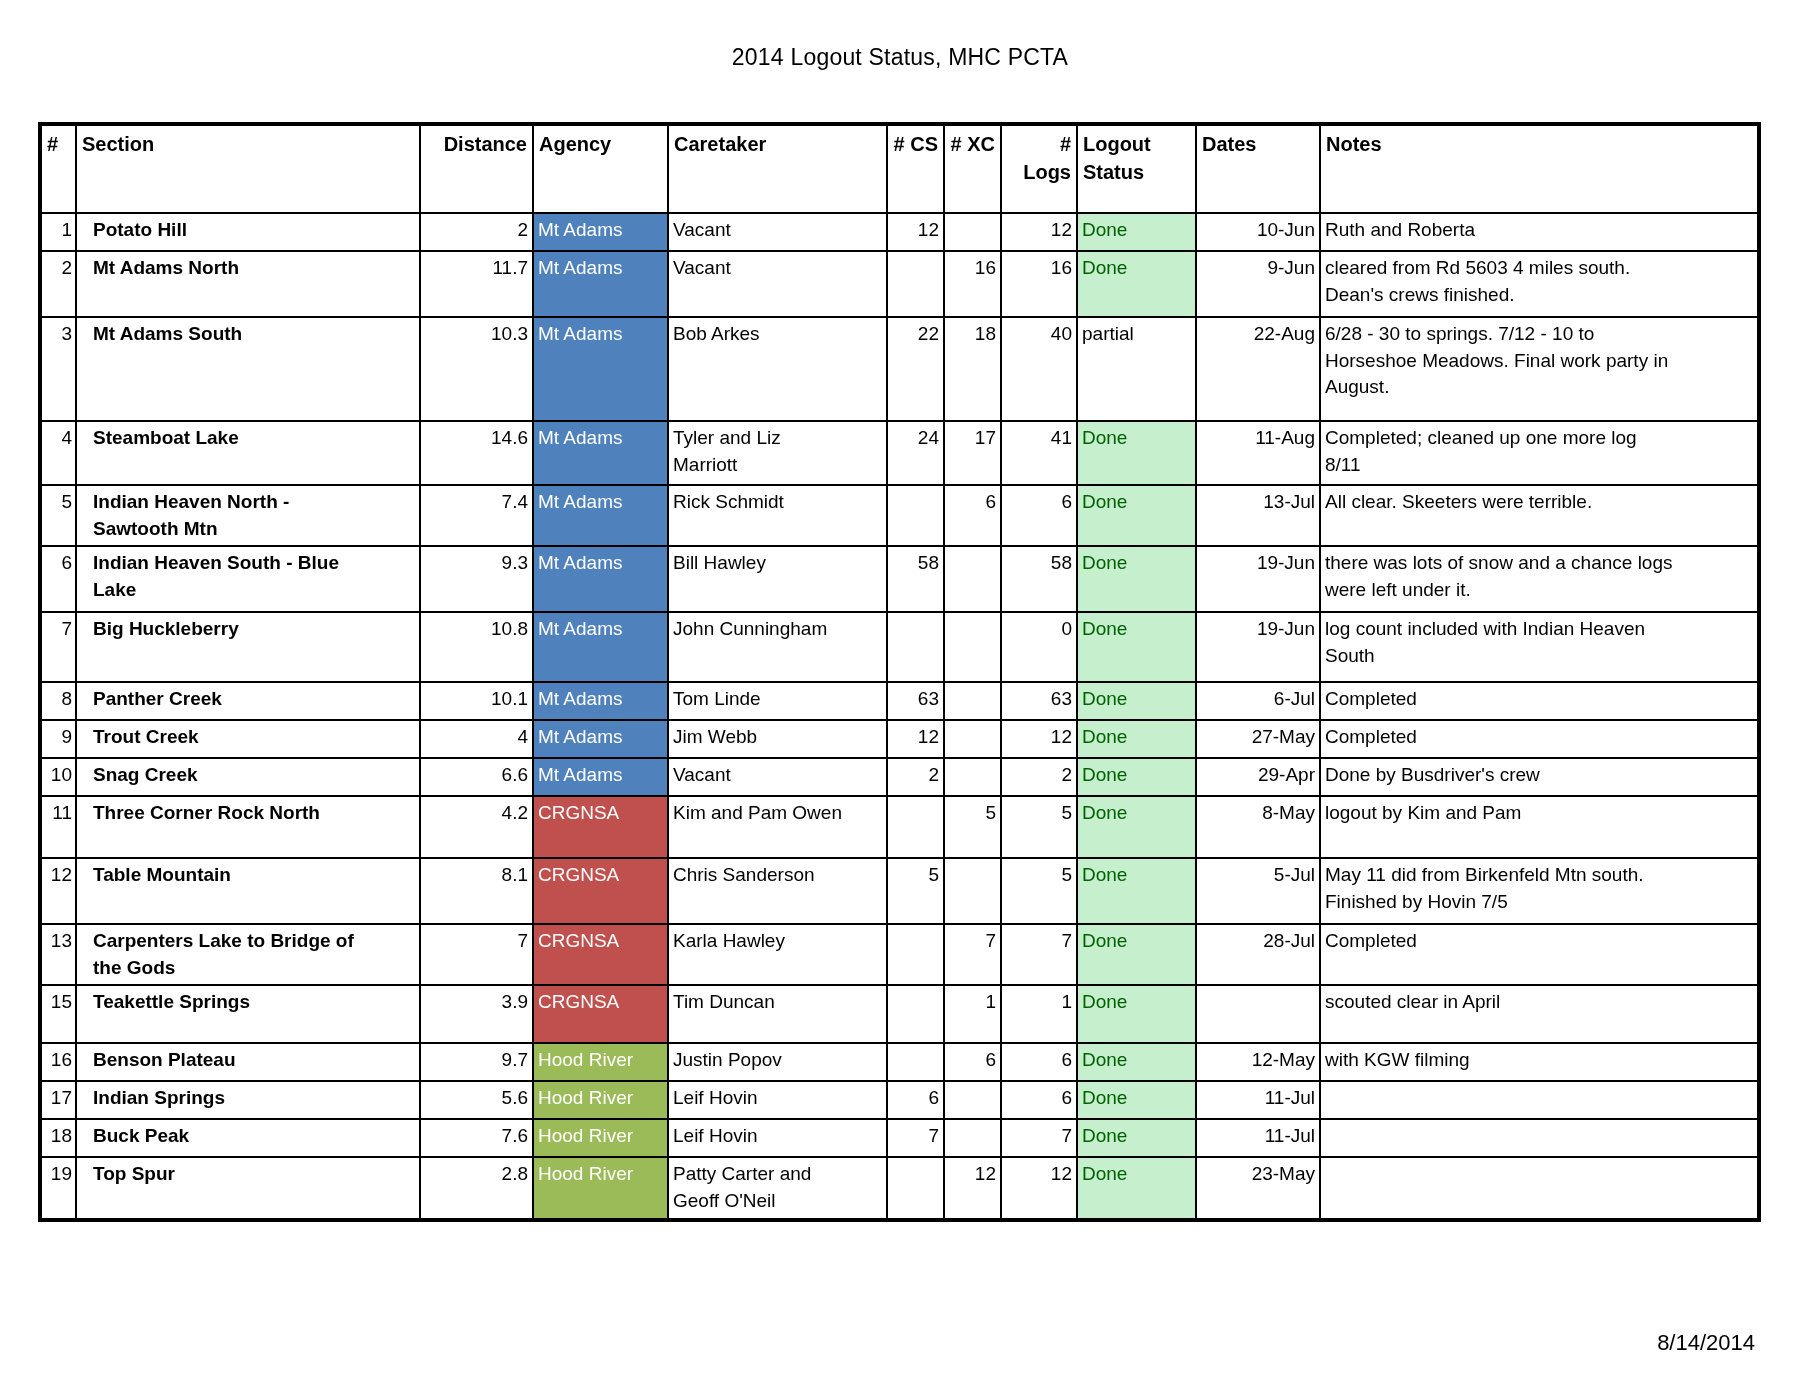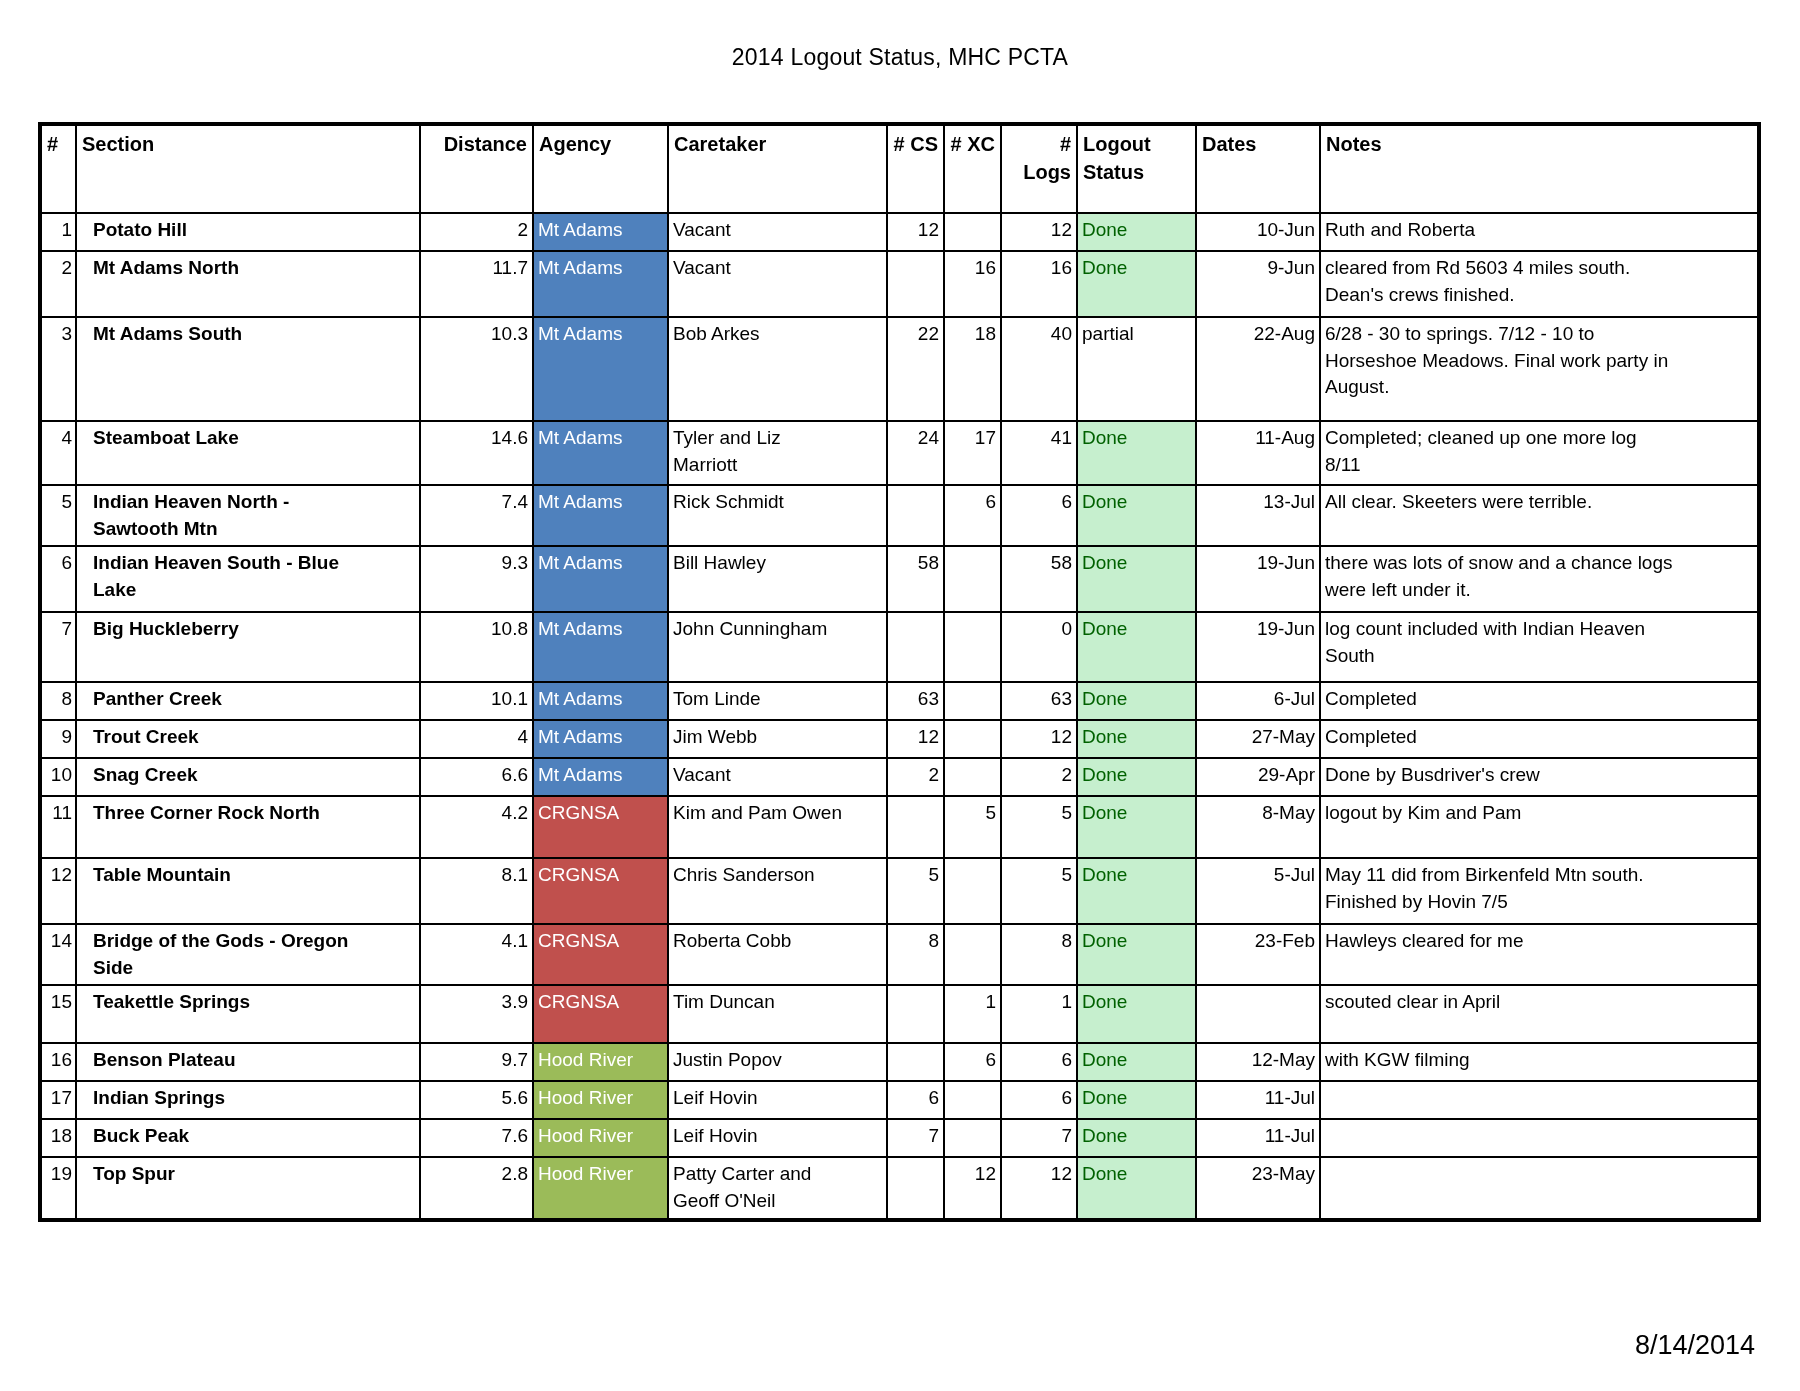--- a/index.html
+++ b/index.html
@@ -59,21 +59,21 @@
   tbody tr:nth-child(6) td{height:58px;}
   tbody tr:nth-child(7) td{height:62px;}
   tbody tr:nth-child(11) td{height:54px;}
   tbody tr:nth-child(12) td{height:58px;}
   tbody tr:nth-child(13) td{height:52px;}
   tbody tr:nth-child(14) td{height:50px;}
   tbody tr:nth-child(19) td{height:62px;}
   tbody tr:nth-child(20) td{height:60px;}
   .footer-date{
     position:absolute;right:45px;top:1330px;
-    font-size:27px;text-align:center;margin-left:28px;
+    font-size:22px;text-align:center;margin-left:28px;
   }
 </style>
 </head>
 <body>
 
 <div class="title">2014 Logout Status, MHC PCTA</div>
 
 <table class="sheet-table">
   <colgroup>
     <col class="c-num">
@@ -264,32 +264,32 @@
     <td class="cell-caretaker">Chris Sanderson</td>
     <td class="cell-cs">5</td>
     <td class="cell-xc"></td>
     <td class="cell-logs">5</td>
     <td class="cell-status status-done" style="background: rgb(198, 239, 206); color: rgb(0, 97, 0);">Done</td>
     <td class="cell-dates">5-Jul</td>
     <td class="cell-notes">May 11 did from Birkenfeld Mtn south.
 Finished by Hovin 7/5</td>
   </tr>
       <tr>
-    <td class="cell-num">14</td>
-    <td class="cell-section">Bridge of the Gods - Oregon
-Side</td>
-    <td class="cell-distance">4.1</td>
+    <td class="cell-num">13</td>
+    <td class="cell-section">Carpenters Lake to Bridge of
+the Gods</td>
+    <td class="cell-distance">7</td>
     <td class="cell-agency" style="background: rgb(192, 80, 77);">CRGNSA</td>
-    <td class="cell-caretaker">Roberta Cobb</td>
-    <td class="cell-cs">8</td>
-    <td class="cell-xc"></td>
-    <td class="cell-logs">8</td>
-    <td class="cell-status status-done" style="background: rgb(198, 239, 206); color: rgb(0, 97, 0);">Done</td>
-    <td class="cell-dates">23-Feb</td>
-    <td class="cell-notes">Hawleys cleared for me</td>
+    <td class="cell-caretaker">Karla Hawley</td>
+    <td class="cell-cs"></td>
+    <td class="cell-xc">7</td>
+    <td class="cell-logs">7</td>
+    <td class="cell-status status-done" style="background: rgb(198, 239, 206); color: rgb(0, 97, 0);">Done</td>
+    <td class="cell-dates">28-Jul</td>
+    <td class="cell-notes">Completed</td>
   </tr>
       <tr>
     <td class="cell-num">15</td>
     <td class="cell-section">Teakettle Springs</td>
     <td class="cell-distance">3.9</td>
     <td class="cell-agency" style="background: rgb(192, 80, 77);">CRGNSA</td>
     <td class="cell-caretaker">Tim Duncan</td>
     <td class="cell-cs"></td>
     <td class="cell-xc">1</td>
     <td class="cell-logs">1</td>

